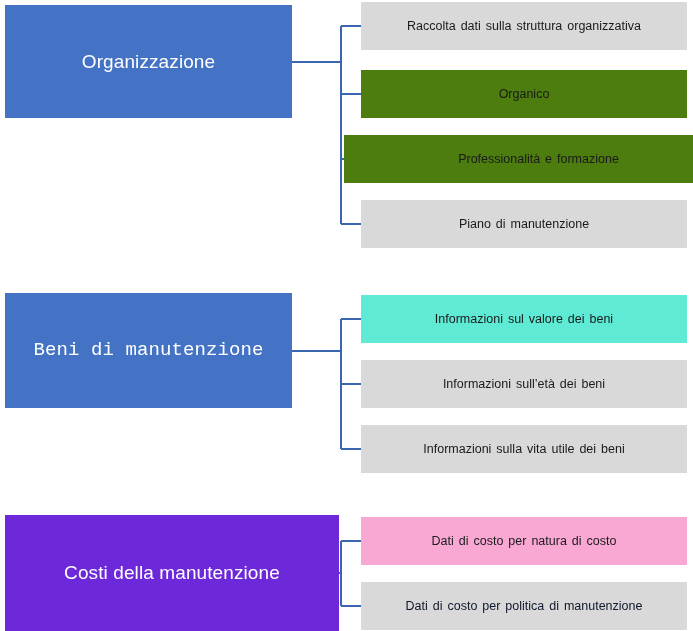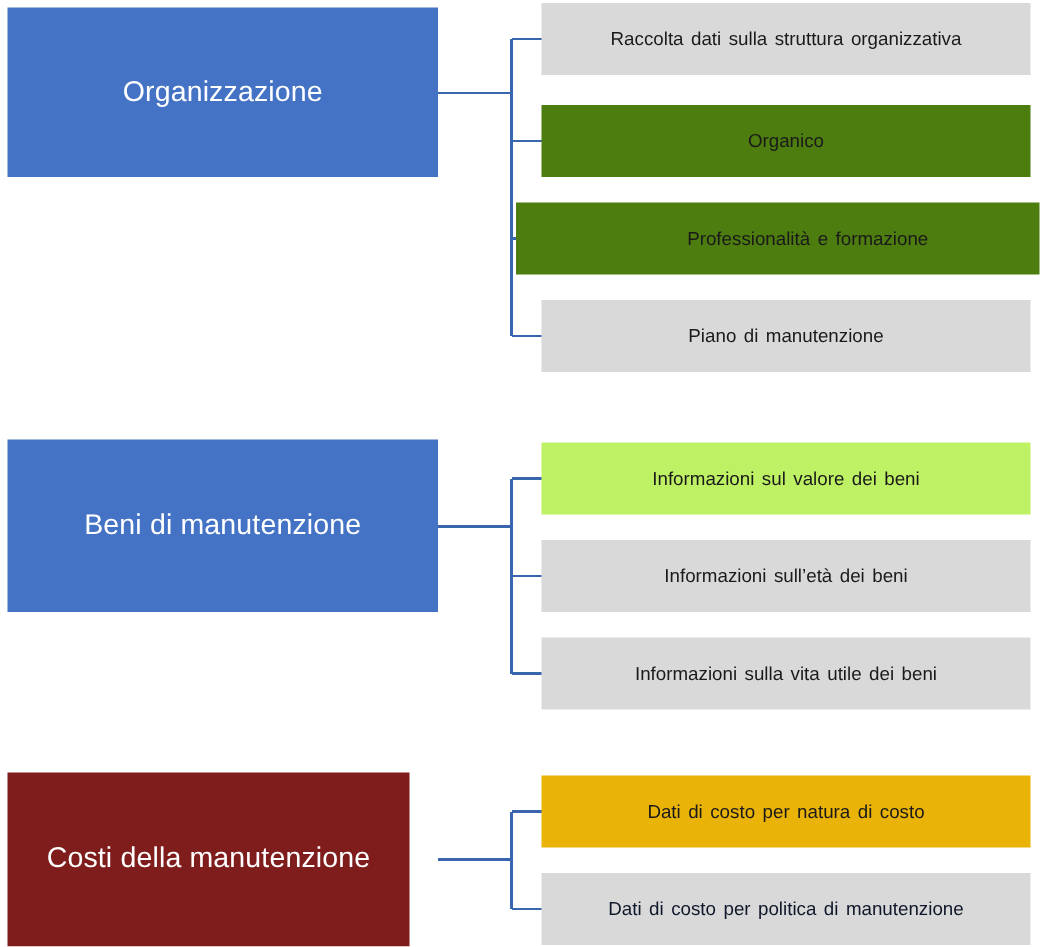--- a/index.html
+++ b/index.html
@@ -85,20 +85,20 @@
       <path class="conn-line" d="M 292 573 L 341 573" stroke="#3A66B0"></path>
       <path class="conn-line" d="M 341 541 L 341 606" stroke="#3A66B0"></path>
       <path class="conn-line" d="M 341 541 L 361 541" stroke="#3A66B0"></path>
       <path class="conn-line" d="M 341 606 L 361 606" stroke="#3A66B0"></path>
     </svg>
 <div class="parent-node" style="left: 5px; top: 5px; width: 287px; height: 113px; background: rgb(68, 114, 196); color: rgb(255, 255, 255);">Organizzazione</div>
     <div class="child-node" style="left: 361px; top: 2px; width: 326px; height: 48px; background: rgb(217, 217, 217); color: rgb(26, 26, 26);">Raccolta dati sulla struttura  organizzativa</div>
     <div class="child-node" style="left: 361px; top: 70px; width: 326px; height: 48px; background: #4d7c0f; color: rgb(26, 26, 26);">Organico</div>
     <div class="child-node" style="left: 344px; top: 135px; width: 389px; height: 48px; background: #4d7c0f; color: rgb(26, 26, 26);">Professionalità  e formazione</div>
     <div class="child-node" style="left: 361px; top: 200px; width: 326px; height: 48px; background: rgb(217, 217, 217); color: rgb(26, 26, 26);">Piano  di manutenzione</div>
-    <div class="parent-node" style="left: 5px; top: 293px; width: 287px; height: 115px; background: rgb(68, 114, 196); color: rgb(255, 255, 255);">Beni di manutenzione</div>
-    <div class="child-node" style="left: 361px; top: 295px; width: 326px; height: 48px; background: #bef264; color: rgb(26, 26, 26);">Informazioni sul valore dei beni</div>
+    <div class="parent-node" style="left: 5px; top: 293px; width: 287px; height: 115px; background: rgb(68, 114, 196); color: rgb(255, 255, 255); font-family: Liberation Mono, monospace;">Beni di manutenzione</div>
+    <div class="child-node" style="left: 361px; top: 295px; width: 326px; height: 48px; background: #5eead4; color: rgb(26, 26, 26);">Informazioni sul valore dei beni</div>
     <div class="child-node" style="left: 361px; top: 360px; width: 326px; height: 48px; background: rgb(217, 217, 217); color: rgb(26, 26, 26);">Informazioni sull’età  dei beni</div>
     <div class="child-node" style="left: 361px; top: 425px; width: 326px; height: 48px; background: rgb(217, 217, 217); color: rgb(26, 26, 26);">Informazioni sulla vita utile dei beni</div>
-    <div class="parent-node" style="left: 5px; top: 515px; width: 268px; height: 116px; background: #7f1d1d; color: rgb(255, 255, 255);">Costi della manutenzione</div>
-    <div class="child-node" style="left: 361px; top: 517px; width: 326px; height: 48px; background: #eab308; color: rgb(26, 26, 26);">Dati di costo per natura di costo</div>
+    <div class="parent-node" style="left: 5px; top: 515px; width: 334px; height: 116px; background: #6d28d9; color: rgb(255, 255, 255);">Costi della manutenzione</div>
+    <div class="child-node" style="left: 361px; top: 517px; width: 326px; height: 48px; background: #f9a8d4; color: rgb(26, 26, 26);">Dati di costo per natura di costo</div>
     <div class="child-node" style="left: 361px; top: 582px; width: 326px; height: 48px; background: rgb(217, 217, 217); color: #0f172a;">Dati di costo per politica di manutenzione</div>
   </div>
 
 </body></html>

